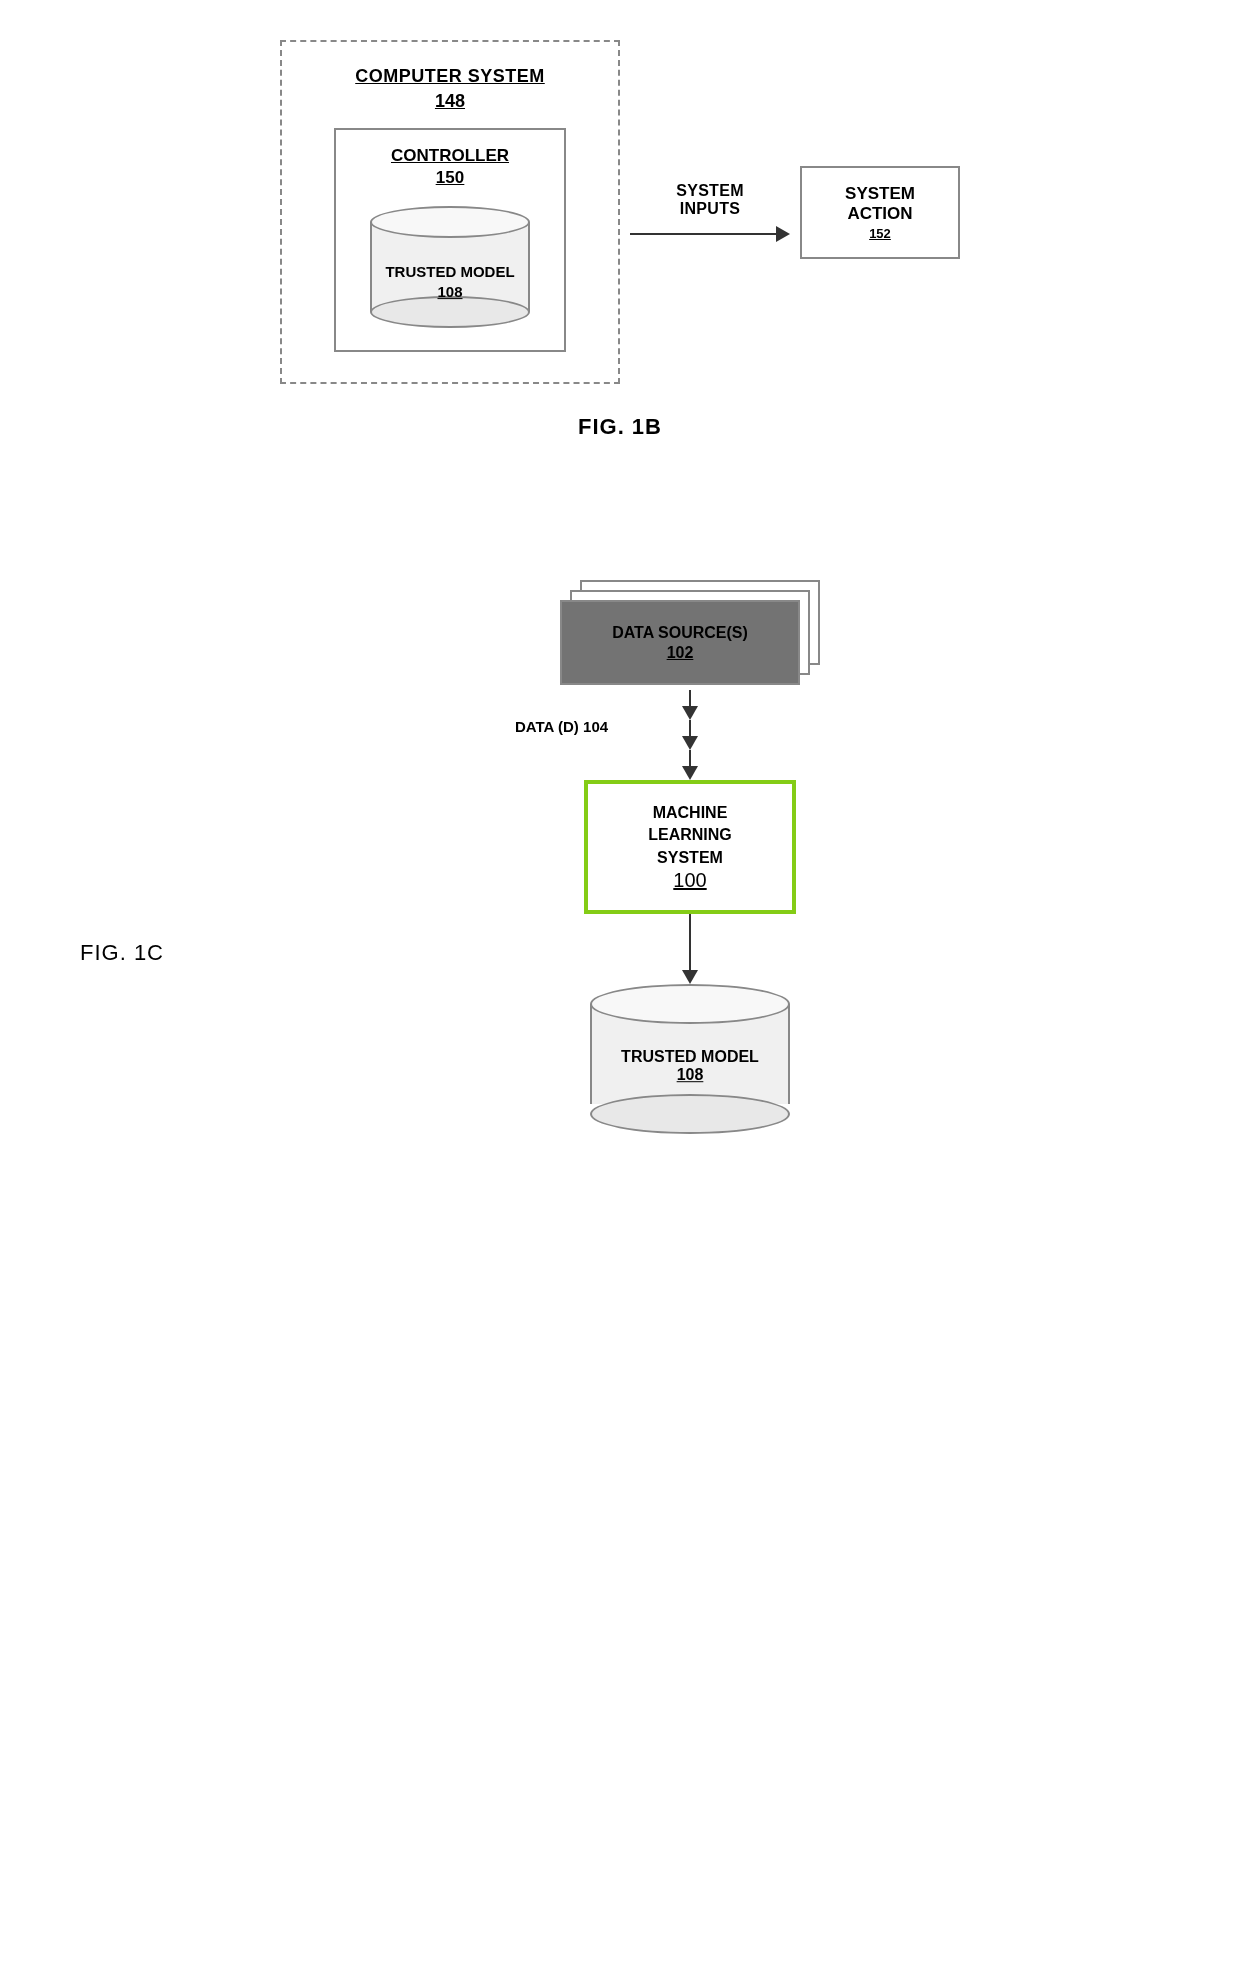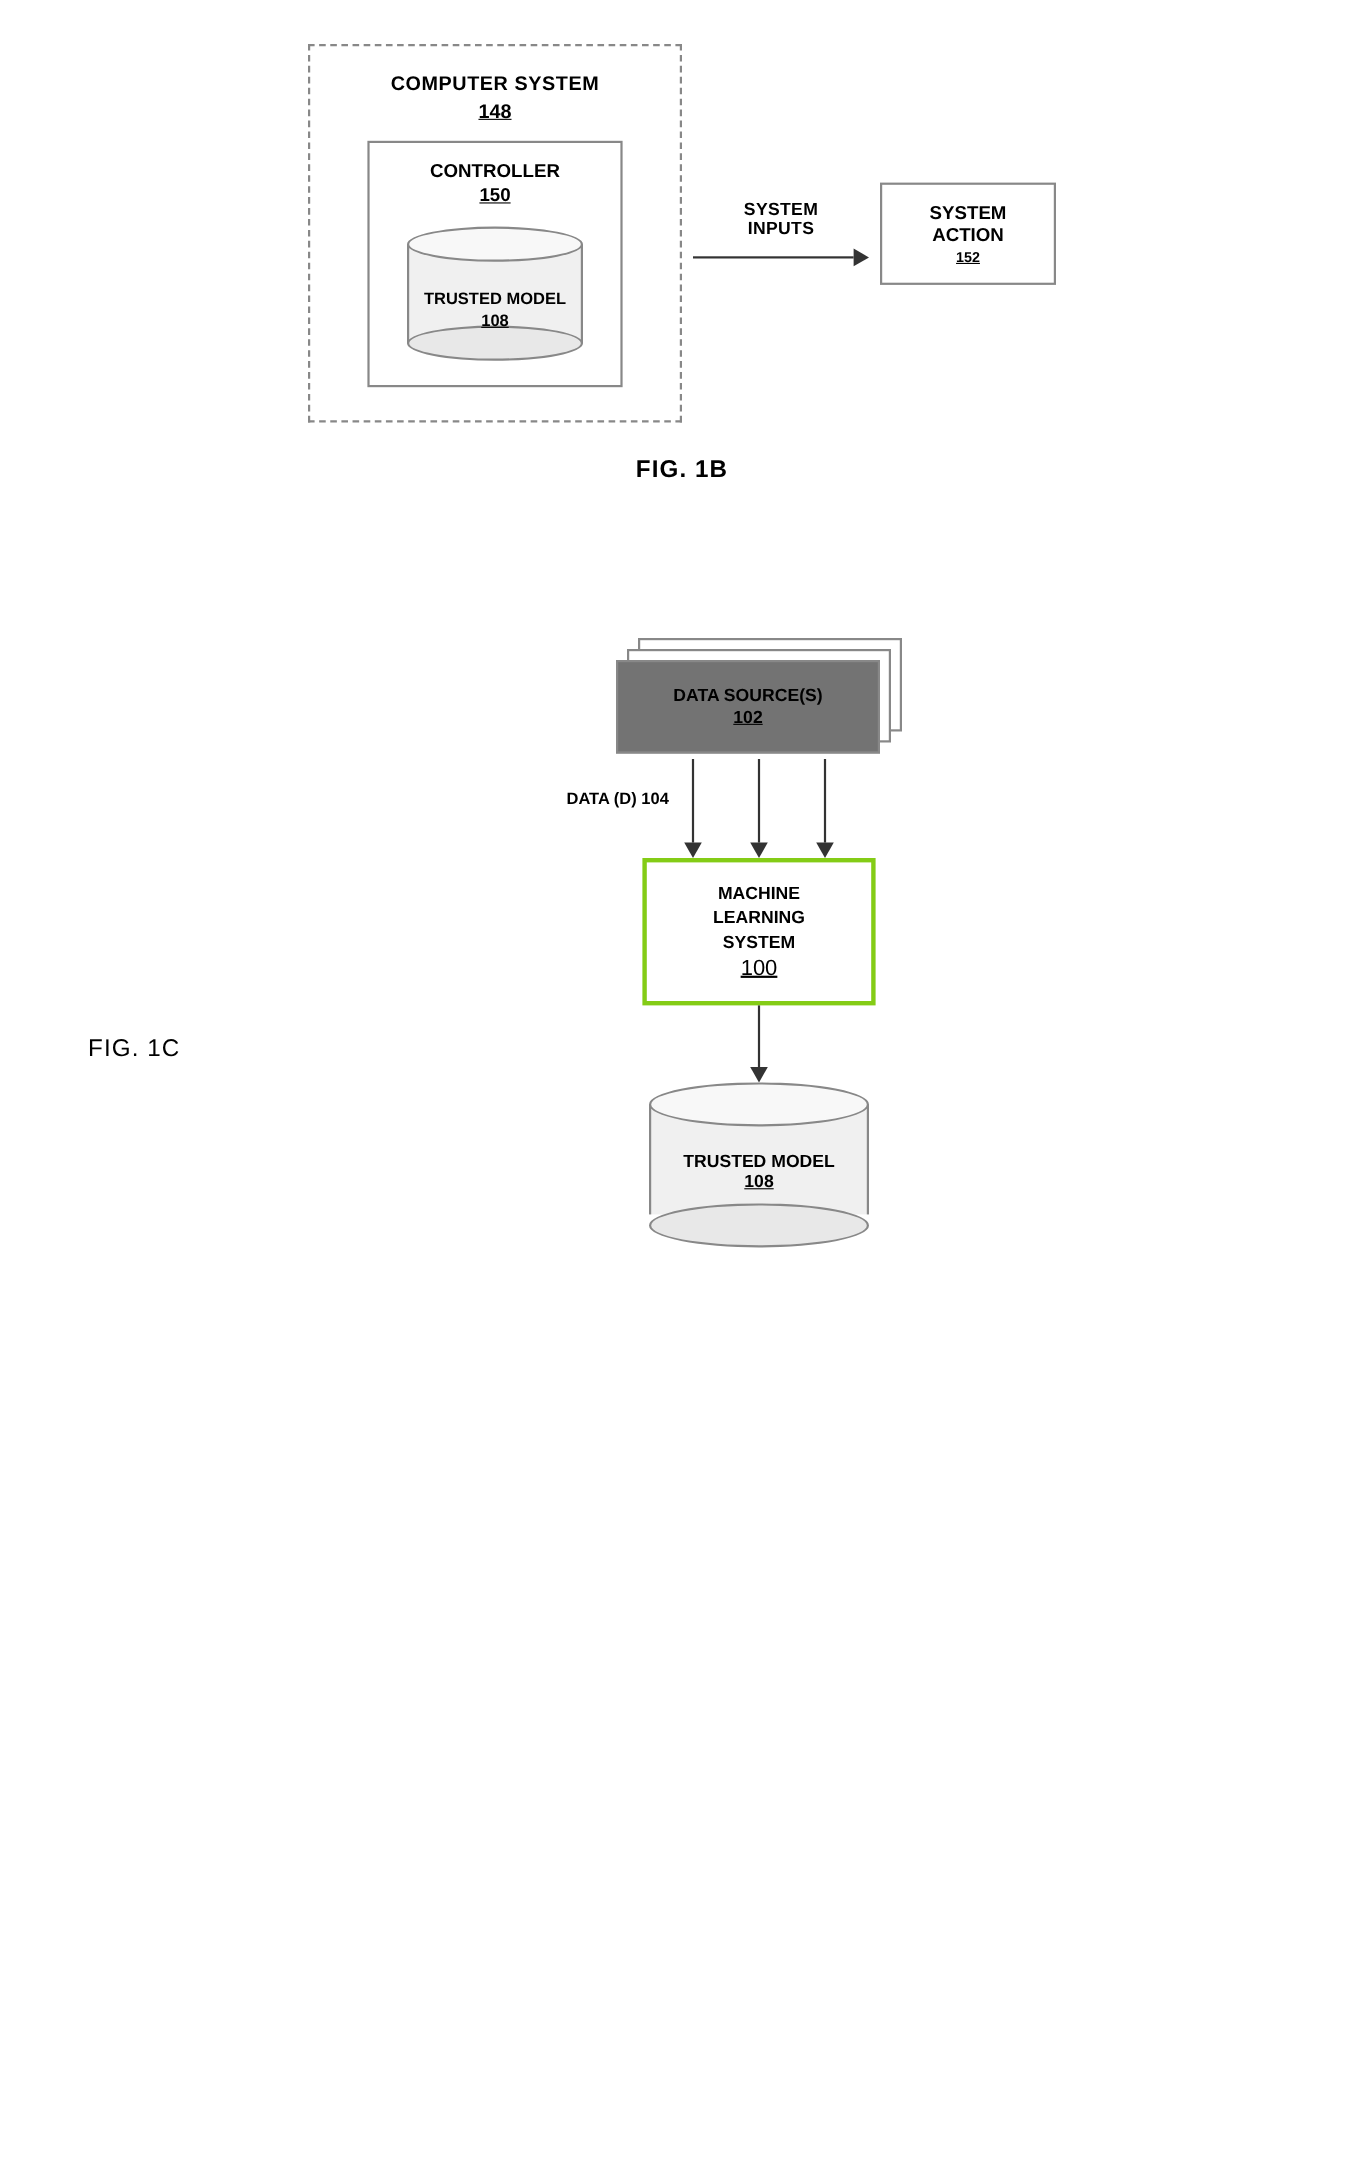--- a/index.html
+++ b/index.html
@@ -39,20 +39,21 @@
       gap: 0px;
       position: relative;
     }
 
     
     .computer-system-box {
       border: 2px dashed #888;
       padding: 24px 30px 30px 30px;
       position: relative;
       width: 340px;
+      text-decoration: underline;
     }
 
     .computer-system-label {
       text-align: center;
       font-size: 18px;
       font-weight: bold;
       letter-spacing: 0.5px;
       margin-bottom: 4px;
     }
     .computer-system-num {
@@ -446,21 +447,21 @@
 
       <div class="data-sources-stack">
         <div class="data-source-box-back2"></div>
         <div class="data-source-box-back1"></div>
         <div class="data-source-box-front">
           <div class="data-source-label">DATA SOURCE(S)</div>
           <div class="data-source-num">102</div>
         </div>
       </div>
 
-      <div style="position: relative; width: 240px; height: 90px; display: flex; flex-direction: row; align-items: stretch; justify-content: space-around; padding: 0 30px;">
+      <div style="position: relative; width: 240px; height: 90px; display: flex; flex-direction: column; align-items: stretch; justify-content: space-around; padding: 0 30px;">
 
         <div style="position: absolute; left: -55px; top: 28px; font-size: 15px; font-weight: bold; white-space: nowrap;">DATA (D) 104</div>
 
         <div class="arrow-down" style="height: 90px;">
           <div class="arrow-shaft-v" style="height: 70px; margin-bottom: 0;"></div>
           <div class="arrow-head-down"></div>
         </div>
 
         <div class="arrow-down" style="height: 90px;">
           <div class="arrow-shaft-v" style="height: 70px; margin-bottom: 0;"></div>

